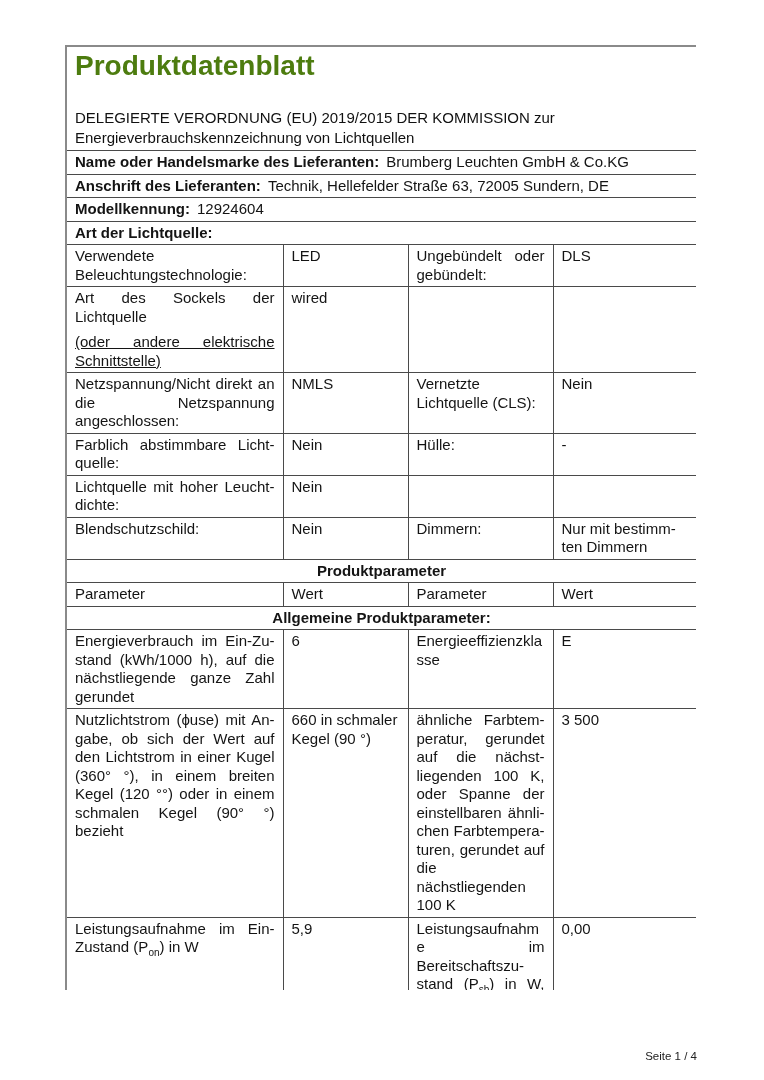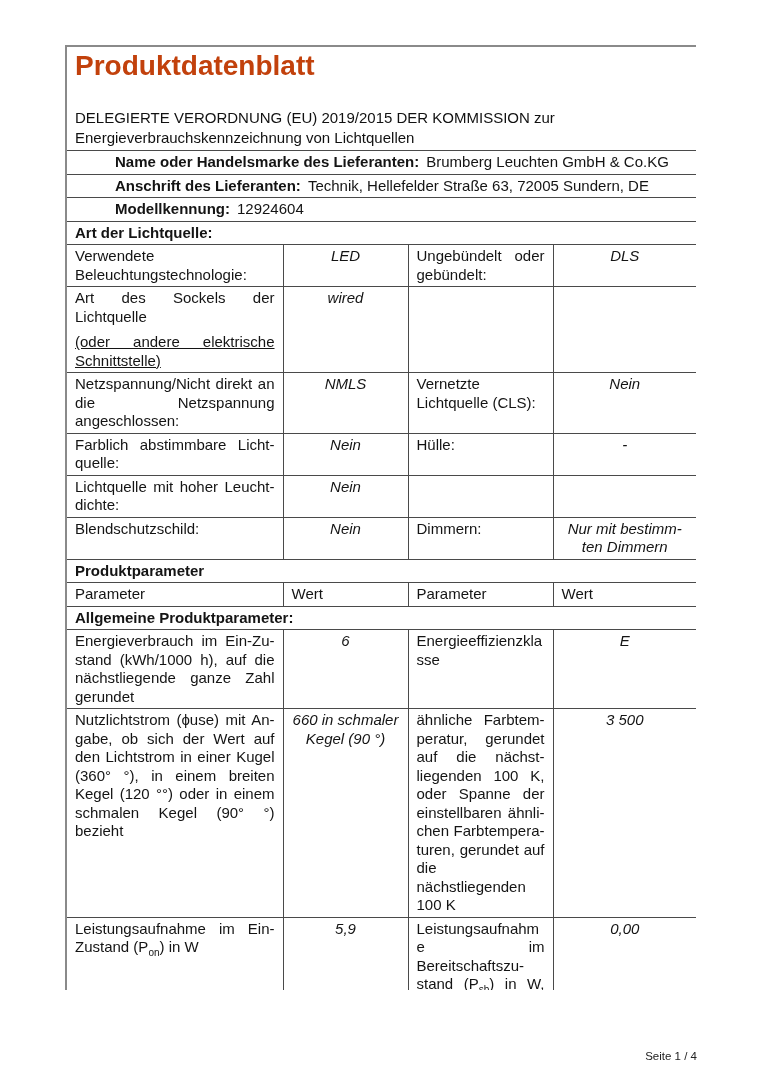--- a/index.html
+++ b/index.html
@@ -5,29 +5,29 @@
   html,body{margin:0;padding:0;background:#ffffff;}
   .page{position:relative;width:764px;height:1080px;background:#ffffff;
         font-family:"Liberation Sans",sans-serif;color:#141414;overflow:hidden;}
   .doc{position:absolute;left:65px;top:45px;width:631px;height:945px;overflow:hidden;}
   table.sheet{border-collapse:collapse;width:631px;table-layout:fixed;
               border:2px solid #8a8a8a;}
   table.sheet td{border:1px solid #4a4a4a;vertical-align:top;
                  font-size:15px;line-height:18.5px;padding:2px 8px;
                  word-wrap:break-word;hyphens:manual;}
   .head-cell{padding:8px 10px 7px 10px;}
-  .title{font-size:28px;line-height:34px;font-weight:bold;color:#c2410c;}
+  .title{font-size:28px;line-height:34px;font-weight:bold;color:#4d7c0f;}
   .subtitle{margin-top:25px;font-size:15px;line-height:20px;color:#111;}
   .info-cell{padding:6px 10px 6px 10px;}
-  .info-cell b{font-weight:bold;margin-left:40px;}
+  .info-cell b{font-weight:bold;}
   .info-cell .val{margin-left:7px;}
   .heading-cell{padding:4px 10px 3px 10px;font-weight:bold;}
   .param{text-align:justify;}
-  .value{text-align:center;font-style:italic;}
-  .section-head{text-align:left;font-weight:bold;padding:2px 8px;}
+  .value{}
+  .section-head{text-align:center;font-weight:bold;padding:2px 8px;}
   .colhead-cell{padding:2px 8px;}
   .p2{margin-top:7px;text-decoration:underline;}
   sub{font-size:10px;line-height:0;margin-top:20px;}
   .footer{position:absolute;top:1050px;right:67px;font-size:11.5px;
           line-height:13px;color:#222;}
 </style>
 </head>
 <body>
 
 <div class="page">

